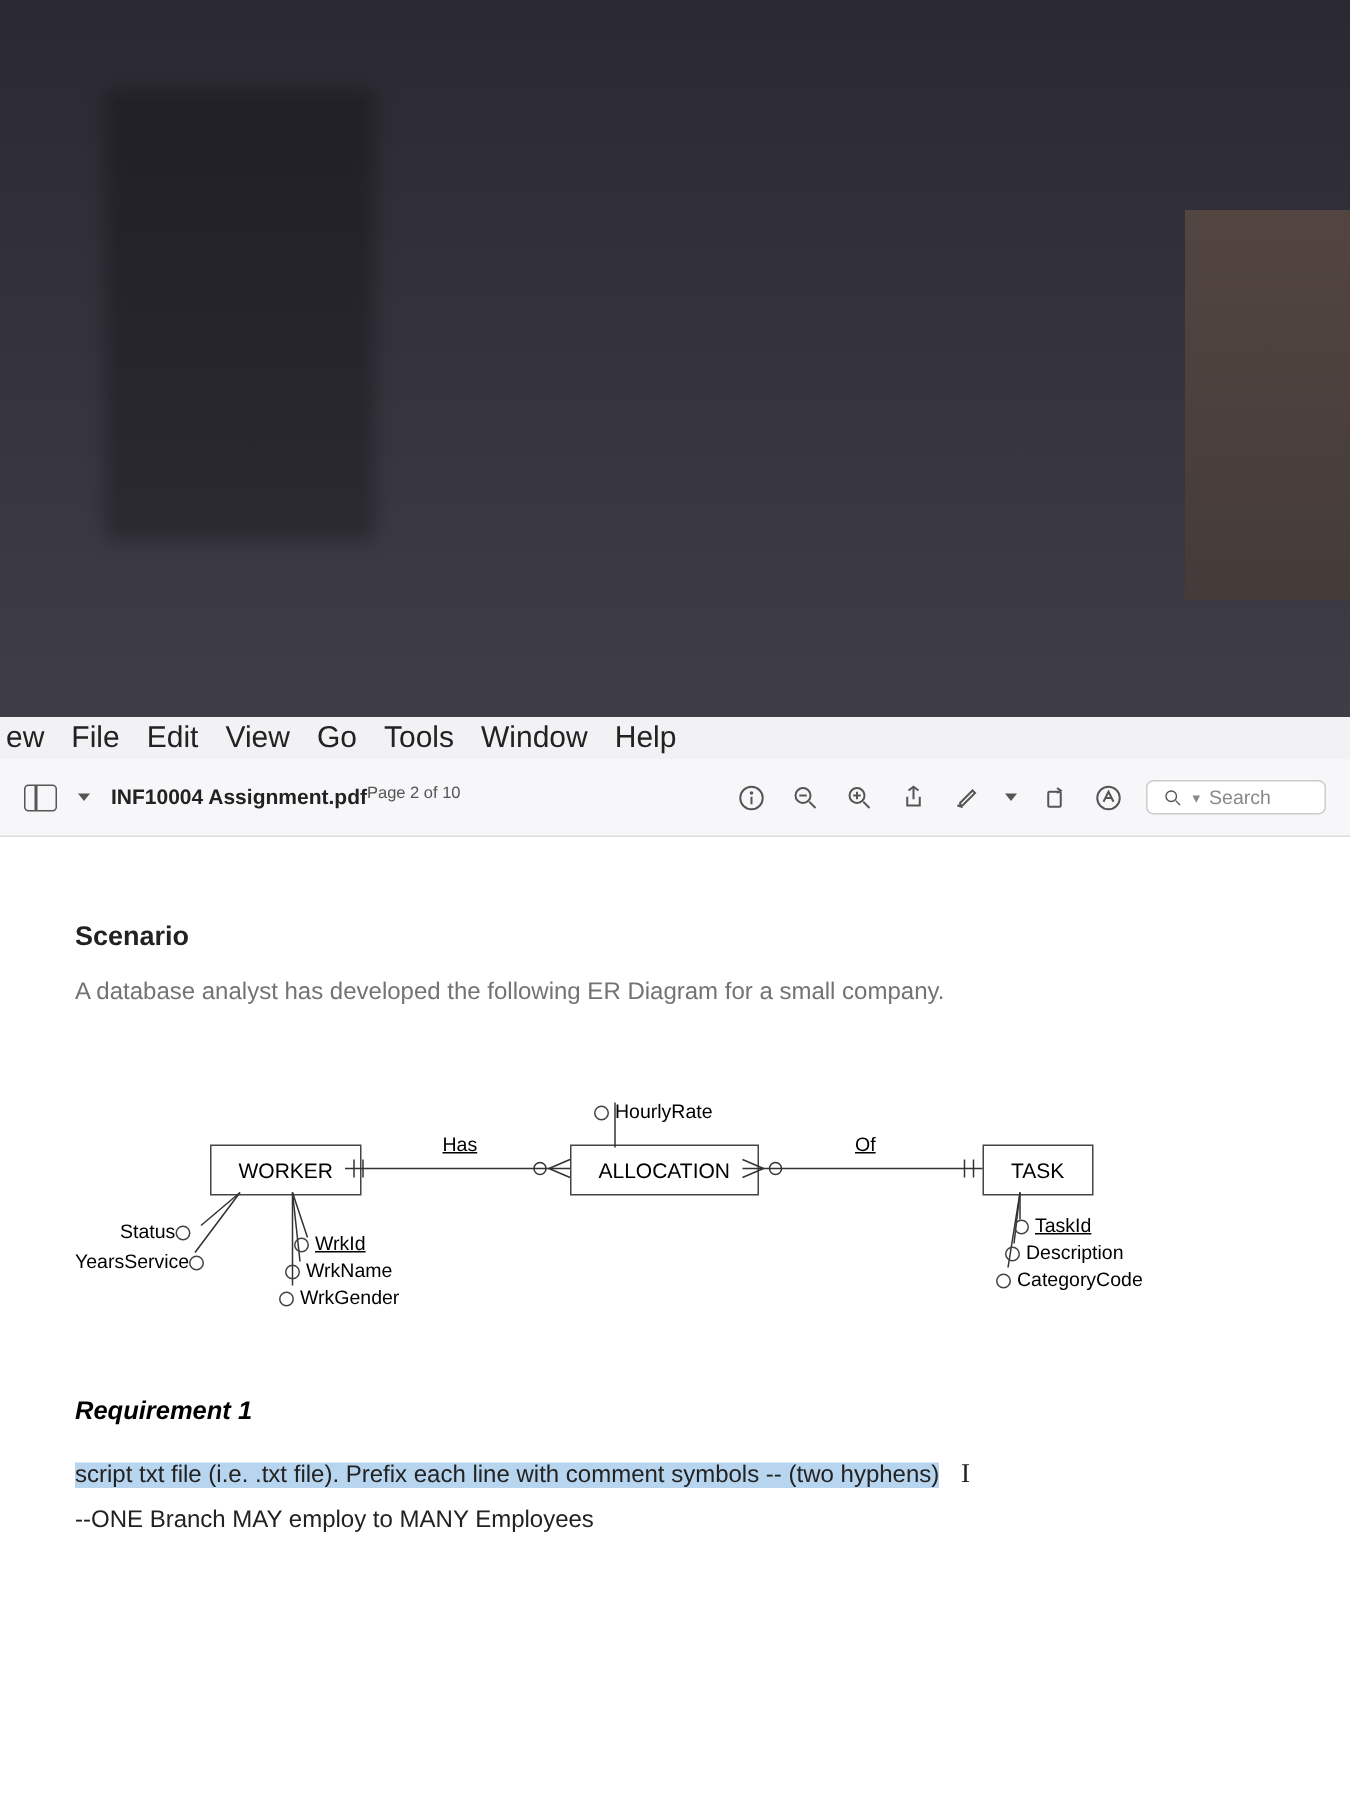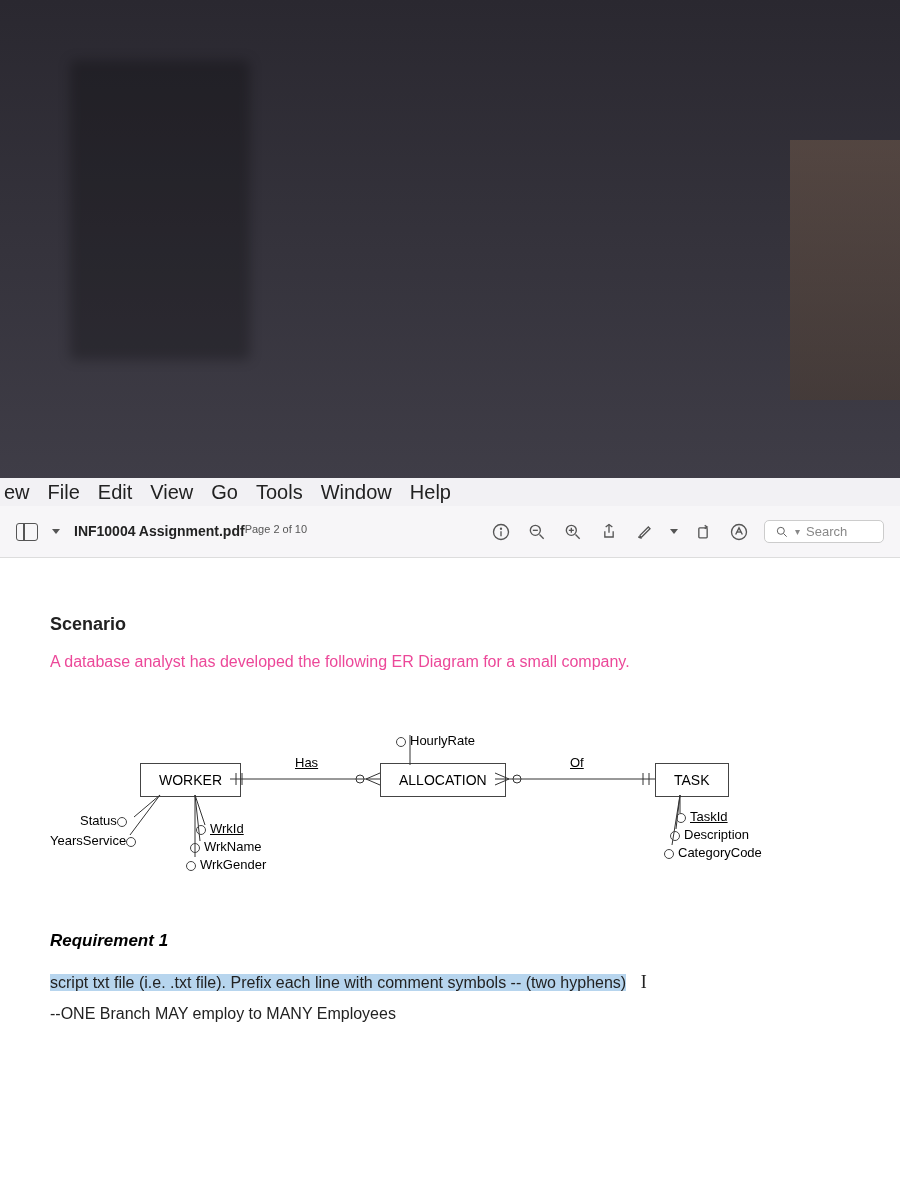--- a/index.html
+++ b/index.html
@@ -101,21 +101,21 @@
     overflow: hidden;
   }
   .scenario-title {
     font-size: 18px;
     font-weight: 700;
     color: #222;
     margin-bottom: 18px;
   }
   .scenario-text {
     font-size: 16px;
-    color: #ec4899;
+    color: #737373;
     margin-bottom: 46px;
   }
   
   .erd {
     position: relative;
     height: 180px;
     margin: 0 20px 34px 20px;
   }
   .entity {
     position: absolute;

